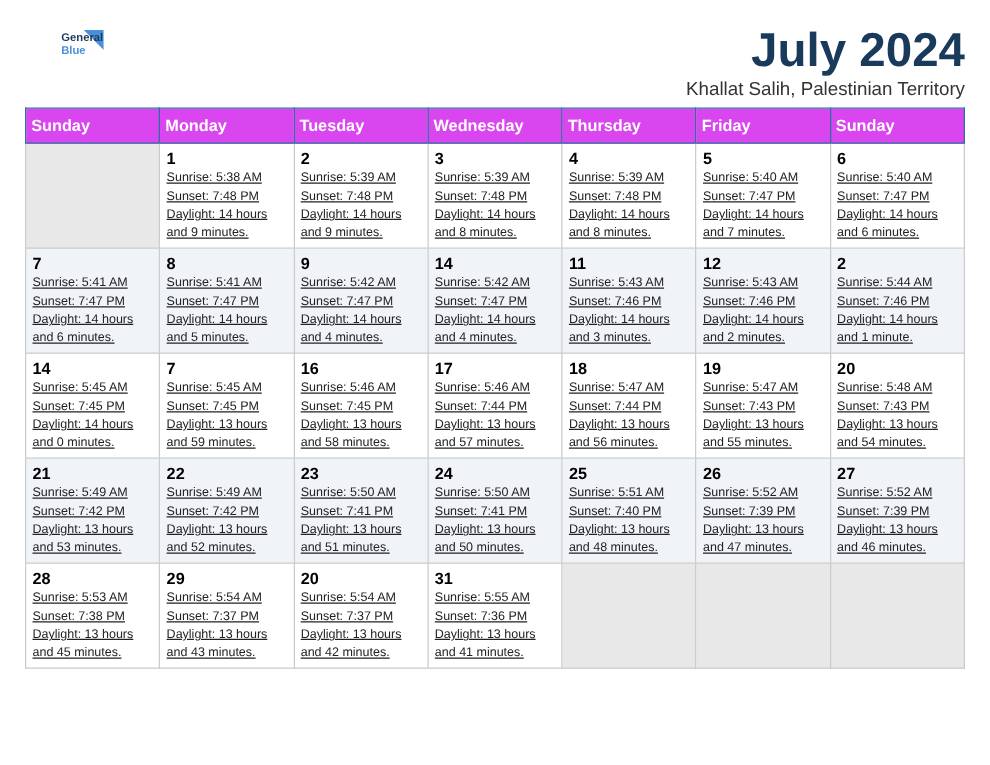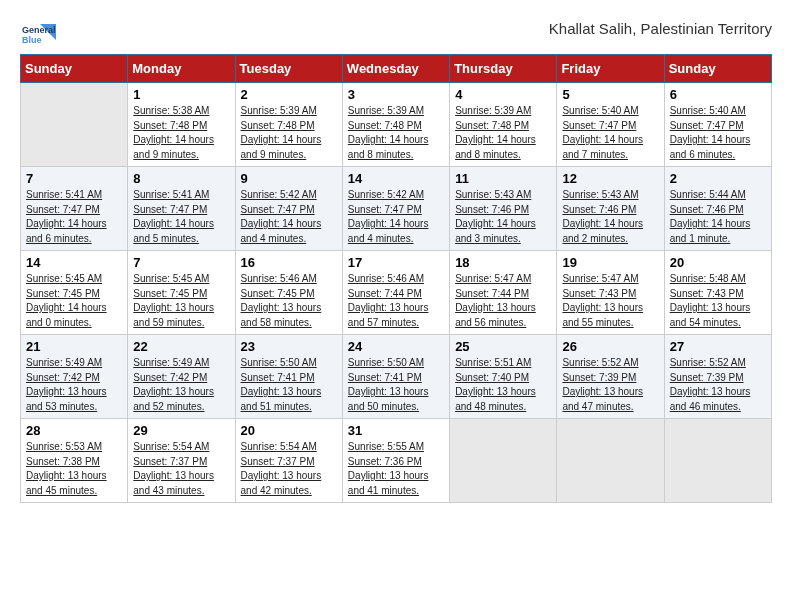--- a/index.html
+++ b/index.html
@@ -8,20 +8,21 @@
       background: #fff;
       width: 792px;
       min-height: 612px;
       padding: 20px;
     }
     .header-section {
       display: flex;
       justify-content: space-between;
       align-items: flex-start;
       margin-bottom: 6px;
+      margin-left: 27px;
     }
     .logo {
       display: flex;
       align-items: center;
       gap: 4px;
     }
     .logo-icon {
       width: 36px;
       height: 28px;
     }
@@ -36,21 +37,21 @@
     .location {
       font-size: 15px;
       color: #333;
     }
     table {
       width: 100%;
       border-collapse: collapse;
       font-size: 10.5px;
     }
     thead tr th {
-      background: #b91c1c;
+      background: #d946ef;
       color: #fff;
       padding: 6px 4px;
       text-align: left;
       font-size: 13px;
       border: 1px solid #2e6da4;
     }
     tbody tr td {
       border: 1px solid #ccc;
       vertical-align: top;
       padding: 4px 5px;
@@ -89,20 +90,21 @@
   <div class="logo">
     <svg class="logo-icon" viewBox="0 0 36 28">
       <rect x="0" y="0" width="36" height="28" fill="white"></rect>
       <polygon points="20,4 36,4 36,20" fill="#4a90d9"></polygon>
       <rect x="0" y="0" width="22" height="28" fill="none"></rect>
       <text x="2" y="13" font-size="9" font-weight="bold" fill="#1a3a5c" font-family="Arial">General</text>
       <text x="2" y="23" font-size="9" font-weight="bold" fill="#4a90d9" font-family="Arial">Blue</text>
     </svg>
   </div>
   <div class="title-section">
+    <div class="month-year">July 2024</div>
     <div class="location">Khallat Salih, Palestinian Territory</div>
   </div>
 </div>
 
 <table>
   <thead>
     <tr>
     <th>Sunday</th>
         <th>Monday</th>
         <th>Tuesday</th>

